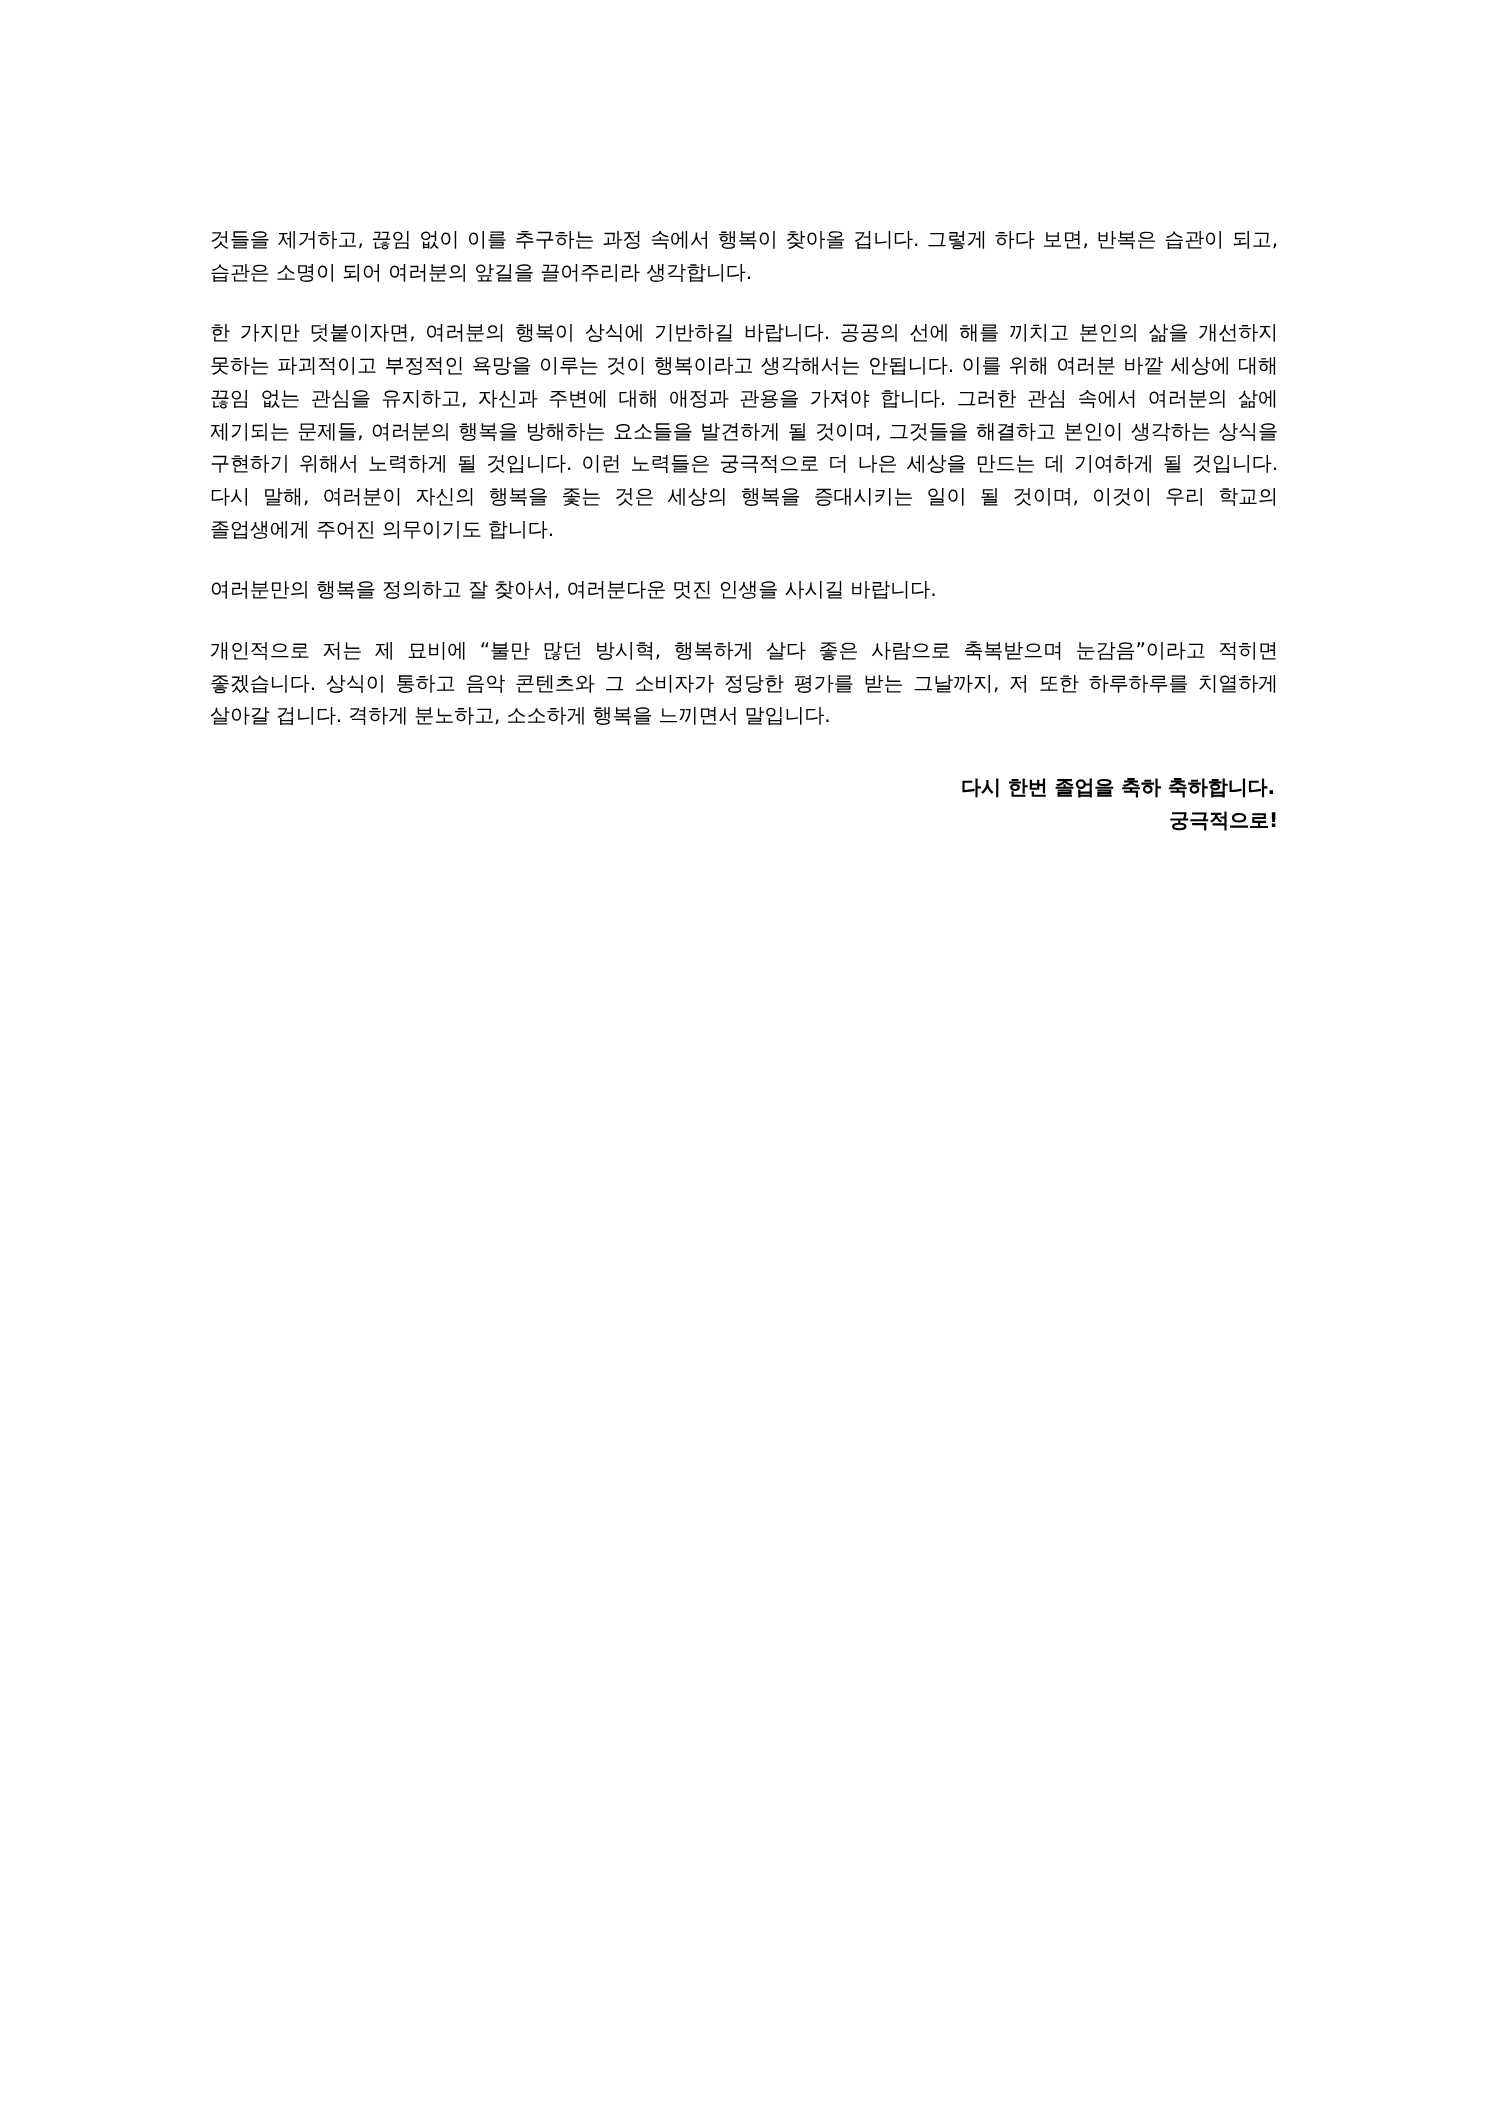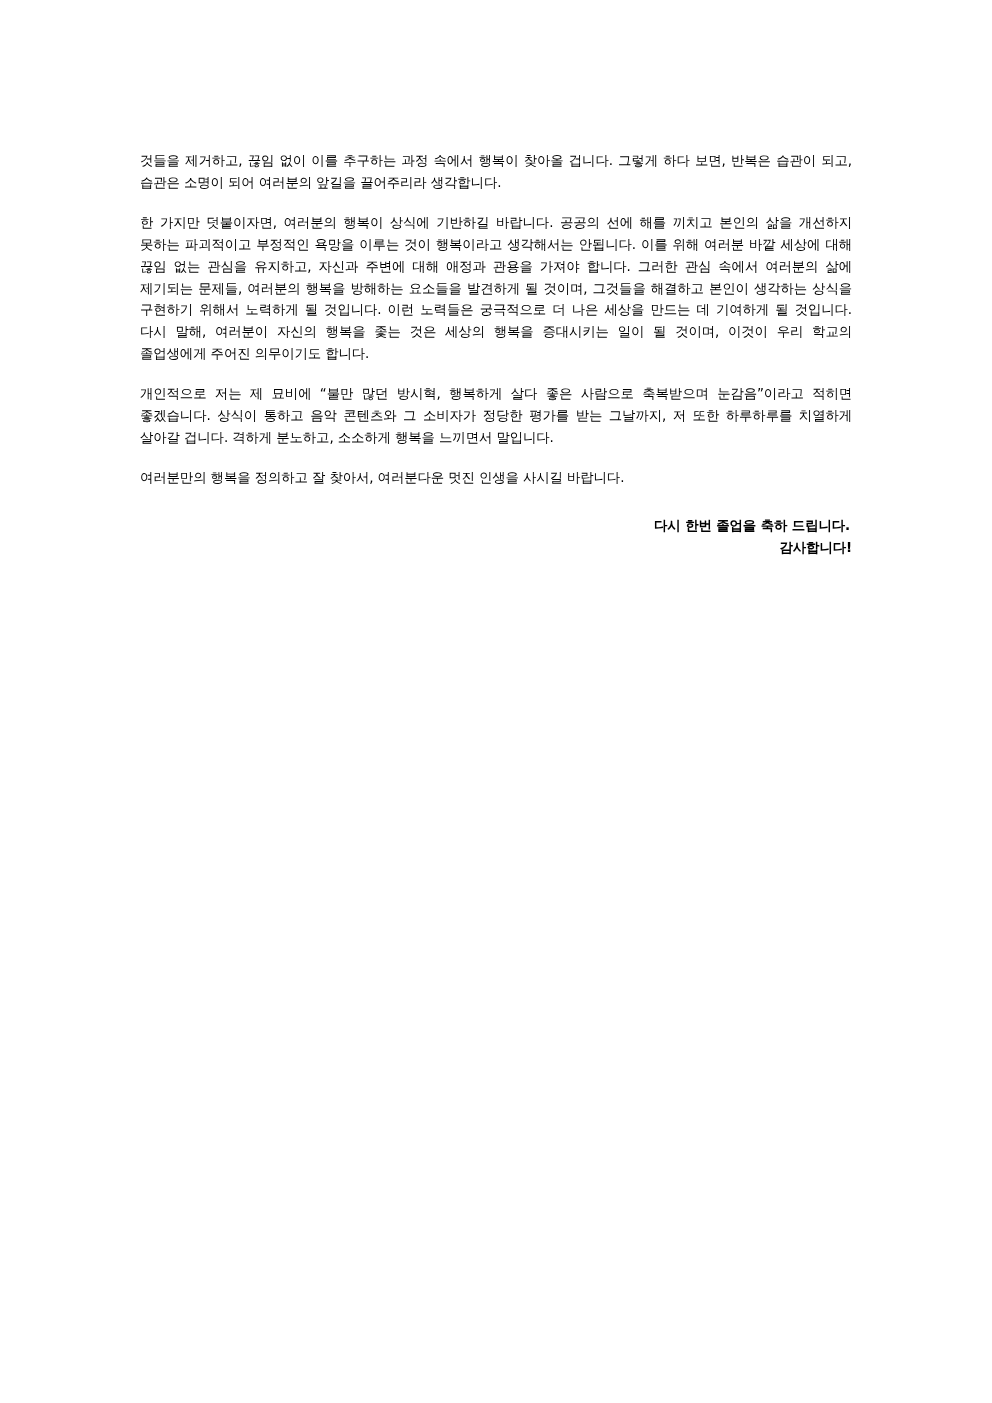--- a/index.html
+++ b/index.html
@@ -51,21 +51,21 @@
     padding-right: 2px;
   }
 </style>
 </head>
 <body>
 
 <div class="page">
   <div class="doc-body">
     <p class="para">것들을 제거하고, 끊임 없이 이를 추구하는 과정 속에서 행복이 찾아올 겁니다. 그렇게 하다 보면, 반복은 습관이 되고, 습관은 소명이 되어 여러분의 앞길을 끌어주리라 생각합니다.</p>
     <p class="para">한 가지만 덧붙이자면, 여러분의 행복이 상식에 기반하길 바랍니다. 공공의 선에 해를 끼치고 본인의 삶을 개선하지 못하는 파괴적이고 부정적인 욕망을 이루는 것이 행복이라고 생각해서는 안됩니다. 이를 위해 여러분 바깥 세상에 대해 끊임 없는 관심을 유지하고, 자신과 주변에 대해 애정과 관용을 가져야 합니다. 그러한 관심 속에서 여러분의 삶에 제기되는 문제들, 여러분의 행복을 방해하는 요소들을 발견하게 될 것이며, 그것들을 해결하고 본인이 생각하는 상식을 구현하기 위해서 노력하게 될 것입니다. 이런 노력들은 궁극적으로 더 나은 세상을 만드는 데 기여하게 될 것입니다. 다시 말해, 여러분이 자신의 행복을 좇는 것은 세상의 행복을 증대시키는 일이 될 것이며, 이것이 우리 학교의 졸업생에게 주어진 의무이기도 합니다.</p>
+    <p class="para">여러분만의 행복을 정의하고 잘 찾아서, 여러분다운 멋진 인생을 사시길 바랍니다.</p>
     <p class="para">개인적으로 저는 제 묘비에 “불만 많던 방시혁, 행복하게 살다 좋은 사람으로 축복받으며 눈감음”이라고 적히면 좋겠습니다. 상식이 통하고 음악 콘텐츠와 그 소비자가 정당한 평가를 받는 그날까지, 저 또한 하루하루를 치열하게 살아갈 겁니다. 격하게 분노하고, 소소하게 행복을 느끼면서 말입니다.</p>
-    <p class="para">여러분만의 행복을 정의하고 잘 찾아서, 여러분다운 멋진 인생을 사시길 바랍니다.</p>
 
     <div class="closing">
-      <span class="line first">다시 한번 졸업을 축하 드립니다.</span>
-      <span class="line">감사합니다!</span>
+      <span class="line first">다시 한번 졸업을 축하 축하합니다.</span>
+      <span class="line">궁극적으로!</span>
     </div>
   </div>
 </div>
 
 </body></html>

